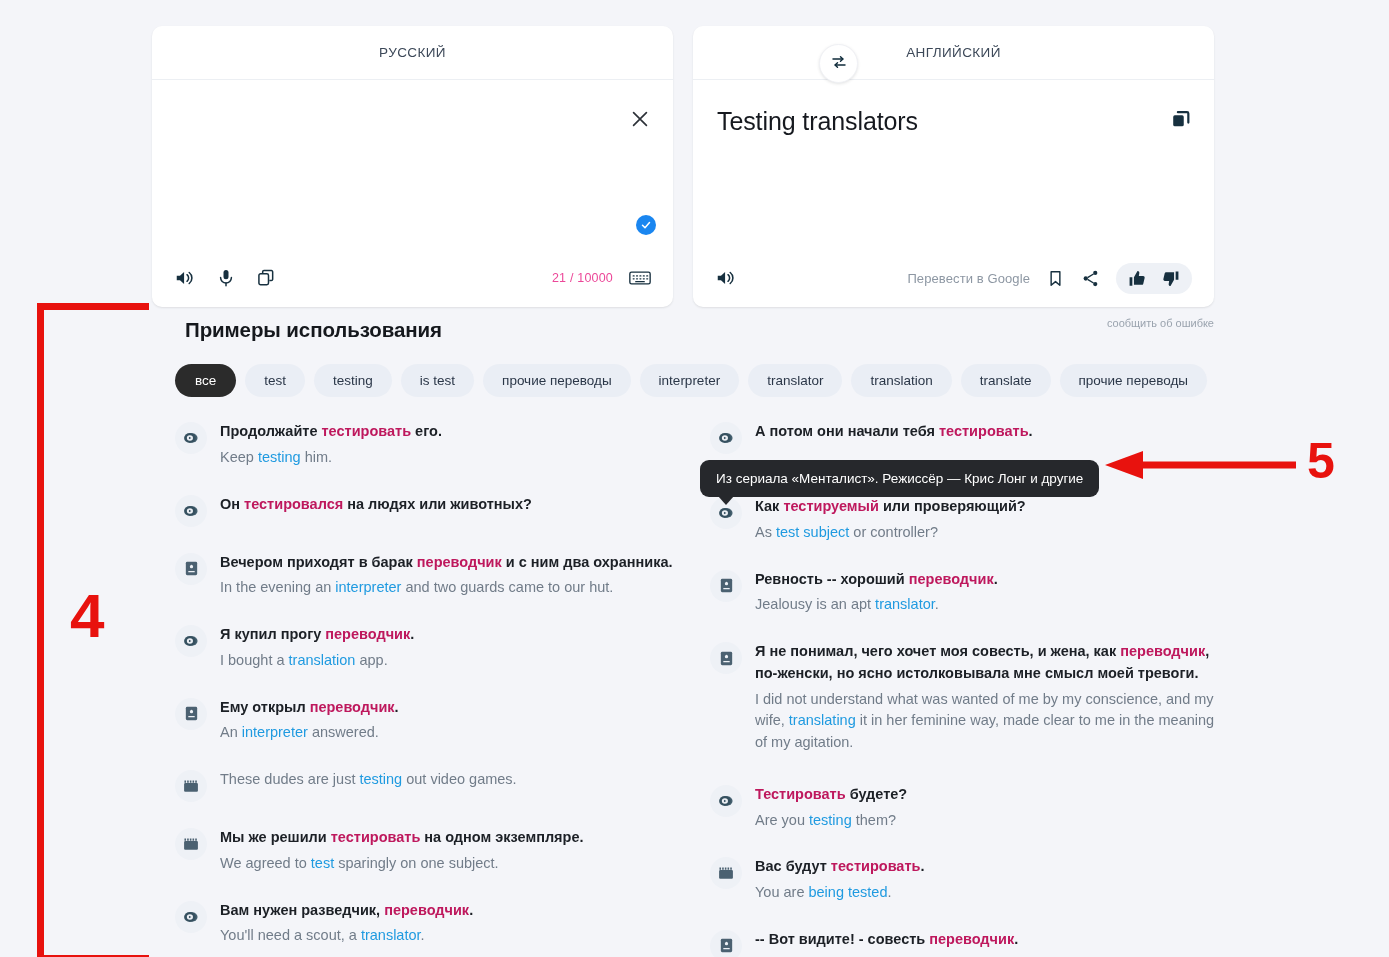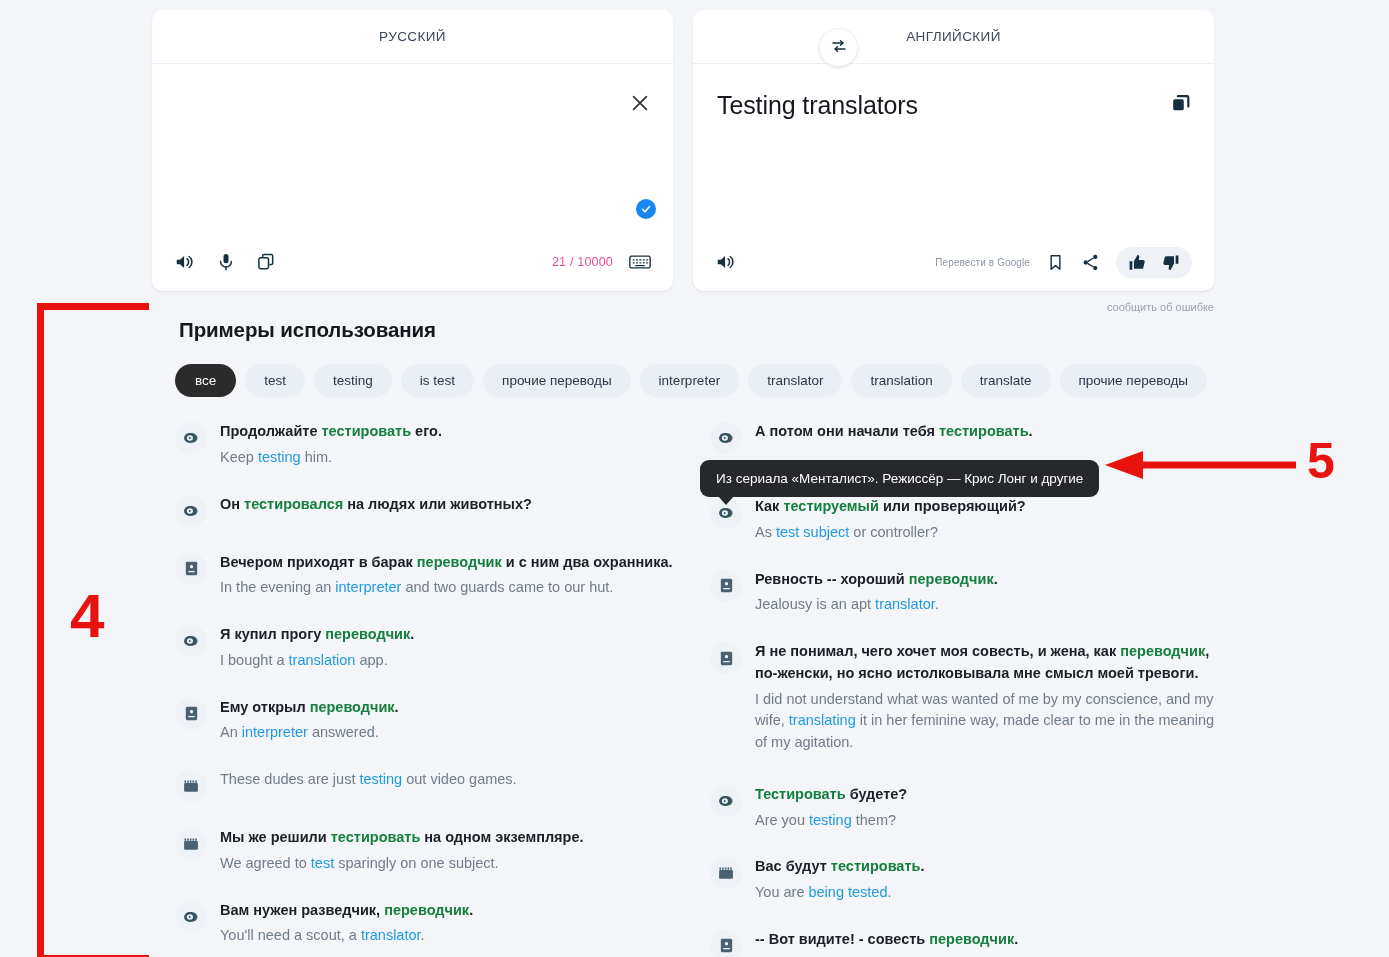--- a/index.html
+++ b/index.html
@@ -13,21 +13,21 @@
     font-family: "Liberation Sans", sans-serif;
     color: #202124;
     overflow: hidden;
     position: relative;
   }
 
   
   .translate-shell {
     position: absolute;
     left: 152px;
-    top: 10px;
+    top: 26px;
     width: 1062px;
     display: flex;
     gap: 20px;
   }
   .panel {
     background: #ffffff;
     border-radius: 10px;
     position: relative;
     box-shadow: 0 1px 2px rgba(60,64,67,.12);
   }
@@ -120,21 +120,21 @@
   }
   .act-left { display: flex; align-items: center; gap: 20px; }
   .act-right { margin-left: auto; display: flex; align-items: center; gap: 16px; }
   .icon-btn { cursor: pointer; display: flex; align-items: center; justify-content: center; }
   .char-count {
     font-size: 12.5px;
     color: #ec4899;
     letter-spacing: .2px;
   }
   .google-link {
-    font-size: 10px;
+    font-size: 13px;
     color: #8d97a3;
     letter-spacing: .1px;
     cursor: pointer;
     text-align: right;
   }
   .rate-group {
     display: flex;
     align-items: center;
     gap: 14px;
     background: #eef1f6;
@@ -156,21 +156,21 @@
     position: absolute;
     left: 175px;
     top: 318px;
     width: 1040px;
   }
   .examples-title {
     font-size: 20.5px;
     font-weight: 700;
     color: #15181d;
     letter-spacing: -.1px;
-    margin: 0 0 22px 4px;
+    margin: 0 0 22px 10px;
   }
   .chips {
     display: flex;
     gap: 9px;
     align-items: center;
     margin-bottom: 24px;
     flex-wrap: nowrap;
   }
   .chip {
     background: #eaeef5;
@@ -218,21 +218,21 @@
     color: #1c2026;
     line-height: 1.5;
     margin-bottom: 4px;
   }
   .ex-tgt {
     font-size: 14.5px;
     color: #717c89;
     line-height: 1.5;
   }
   .hl { color: #1f9ae0; }
-  .hl-src { color: #15803d; }
+  .hl-src { color: #be185d; }
 
   
   .tooltip {
     position: absolute;
     left: 700px;
     top: 460px;
     background: #26282c;
     color: #ffffff;
     font-size: 13.5px;
     padding: 11px 16px;

